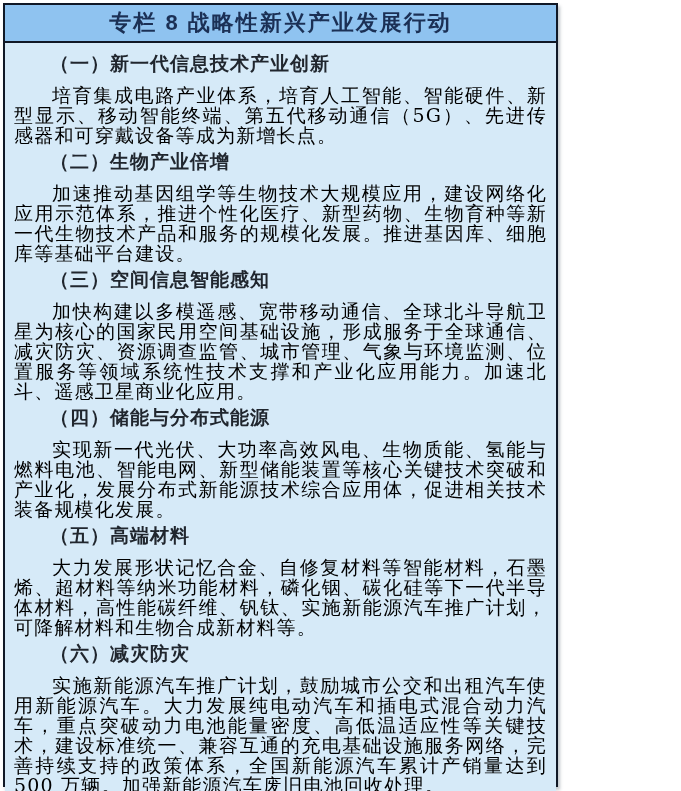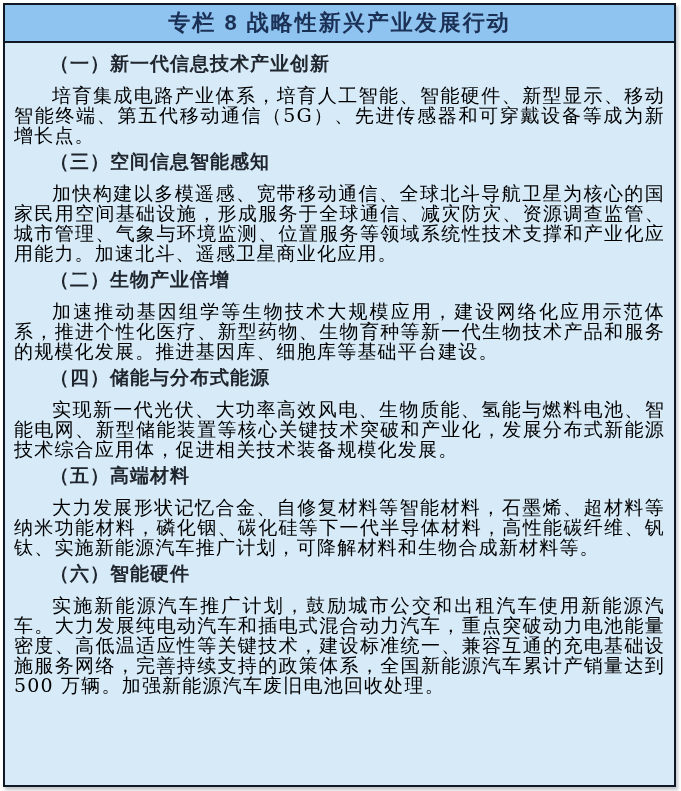--- a/index.html
+++ b/index.html
@@ -7,21 +7,21 @@
     padding: 0;
     background: #ffffff;
     width: 681px;
     height: 791px;
     overflow: hidden;
     font-family: "DejaVu Serif", "Liberation Serif", serif;
   }
   .panel {
     box-sizing: border-box;
     margin: 3px 4px 0 3px;
-    width: 673px;
+    width: 555px;
     height: 784px;
     border: 2px solid #101826;
     background: #d6eaf8;
     box-shadow: 2px 3px 3px rgba(120,130,140,0.45);
     display: flex;
     flex-direction: column;
     justify-content: space-between;
   }
   .panel-header {
     box-sizing: border-box;
@@ -75,38 +75,38 @@
     <span class="panel-title">专栏 8 战略性新兴产业发展行动</span>
   </div>
   <div class="panel-body">
 
     <div class="section">
       <div class="section-heading">（一）新一代信息技术产业创新</div>
       <p class="section-body">培育集成电路产业体系，培育人工智能、智能硬件、新型显示、移动智能终端、第五代移动通信（5G）、先进传感器和可穿戴设备等成为新增长点。</p>
     </div>
 
     <div class="section">
-      <div class="section-heading">（三）空间信息智能感知</div>
-      <p class="section-body">加快构建以多模遥感、宽带移动通信、全球北斗导航卫星为核心的国家民用空间基础设施，形成服务于全球通信、减灾防灾、资源调查监管、城市管理、气象与环境监测、位置服务等领域系统性技术支撑和产业化应用能力。加速北斗、遥感卫星商业化应用。</p>
+      <div class="section-heading">（二）生物产业倍增</div>
+      <p class="section-body">加速推动基因组学等生物技术大规模应用，建设网络化应用示范体系，推进个性化医疗、新型药物、生物育种等新一代生物技术产品和服务的规模化发展。推进基因库、细胞库等基础平台建设。</p>
     </div>
 
     <div class="section">
-      <div class="section-heading">（二）生物产业倍增</div>
-      <p class="section-body">加速推动基因组学等生物技术大规模应用，建设网络化应用示范体系，推进个性化医疗、新型药物、生物育种等新一代生物技术产品和服务的规模化发展。推进基因库、细胞库等基础平台建设。</p>
+      <div class="section-heading">（三）空间信息智能感知</div>
+      <p class="section-body">加快构建以多模遥感、宽带移动通信、全球北斗导航卫星为核心的国家民用空间基础设施，形成服务于全球通信、减灾防灾、资源调查监管、城市管理、气象与环境监测、位置服务等领域系统性技术支撑和产业化应用能力。加速北斗、遥感卫星商业化应用。</p>
     </div>
 
     <div class="section">
       <div class="section-heading">（四）储能与分布式能源</div>
       <p class="section-body">实现新一代光伏、大功率高效风电、生物质能、氢能与燃料电池、智能电网、新型储能装置等核心关键技术突破和产业化，发展分布式新能源技术综合应用体，促进相关技术装备规模化发展。</p>
     </div>
 
     <div class="section">
       <div class="section-heading">（五）高端材料</div>
       <p class="section-body">大力发展形状记忆合金、自修复材料等智能材料，石墨烯、超材料等纳米功能材料，磷化铟、碳化硅等下一代半导体材料，高性能碳纤维、钒钛、实施新能源汽车推广计划，可降解材料和生物合成新材料等。</p>
     </div>
 
     <div class="section">
-      <div class="section-heading">（六）智能硬件</div>
+      <div class="section-heading">（六）减灾防灾</div>
       <p class="section-body">实施新能源汽车推广计划，鼓励城市公交和出租汽车使用新能源汽车。大力发展纯电动汽车和插电式混合动力汽车，重点突破动力电池能量密度、高低温适应性等关键技术，建设标准统一、兼容互通的充电基础设施服务网络，完善持续支持的政策体系，全国新能源汽车累计产销量达到 500 万辆。加强新能源汽车废旧电池回收处理。</p>
     </div>
 
   </div>
 </div>
 
 </body></html>

